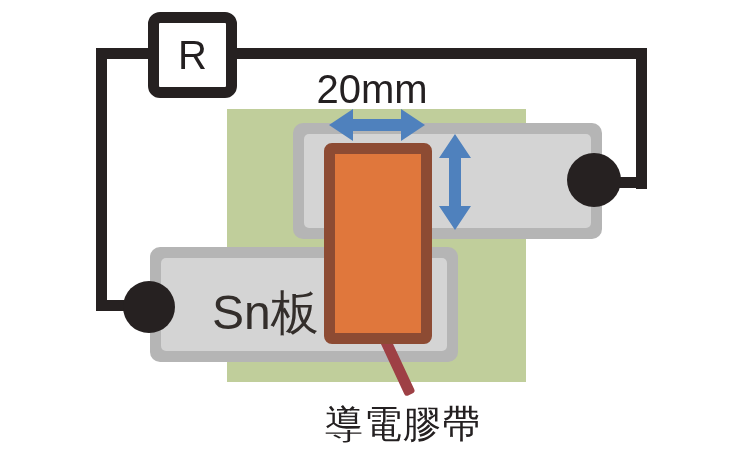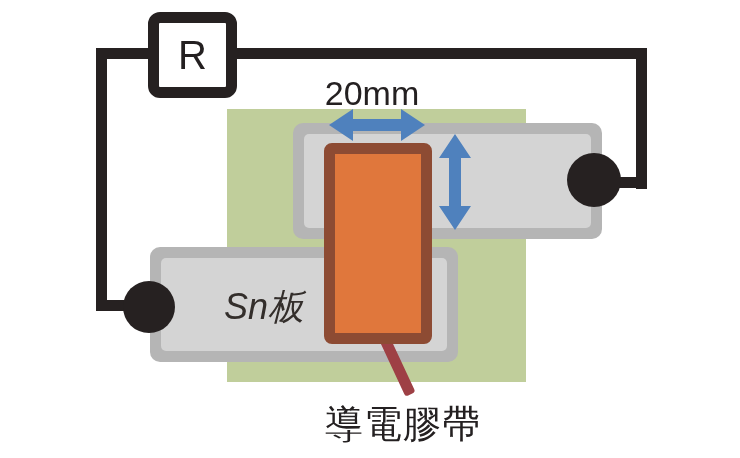--- a/index.html
+++ b/index.html
@@ -40,22 +40,22 @@
     position:absolute;left:324px;top:143px;width:108px;height:201px;
     box-sizing:border-box;border:11px solid var(--tape_brown);
     background:var(--tape_orange);border-radius:8px;
   }
   
   .arrow{position:absolute;color:var(--arrow_blue);}
   .arrow.h{left:327px;top:106px;}
   .arrow.v{left:436px;top:132px;}
   
   .lbl{position:absolute;color:var(--label_black);line-height:1.05;white-space:nowrap;}
-  .lbl.dim{left:312px;top:76px;width:120px;text-align:center;font-size:34px;}
-  .lbl.plate-lbl{left:224px;top:288px;font-size:36px;color:var(--plate_label_gray);font-style:italic;}
+  .lbl.dim{left:312px;top:68px;width:120px;text-align:center;font-size:40px;}
+  .lbl.plate-lbl{left:212px;top:288px;font-size:48px;color:var(--plate_label_gray);}
   .lbl.tape-lbl{left:325px;top:405px;font-size:38px;letter-spacing:1px;}
 </style>
 </head>
 <body>
 
 <div class="stage">
 
   <div class="wire" style="left:96px;top:48px;width:57px;height:11px;"></div>
   <div class="wire" style="left:236px;top:48px;width:411px;height:11px;"></div>
   <div class="wire" style="left:96px;top:48px;width:11px;height:263px;"></div>

